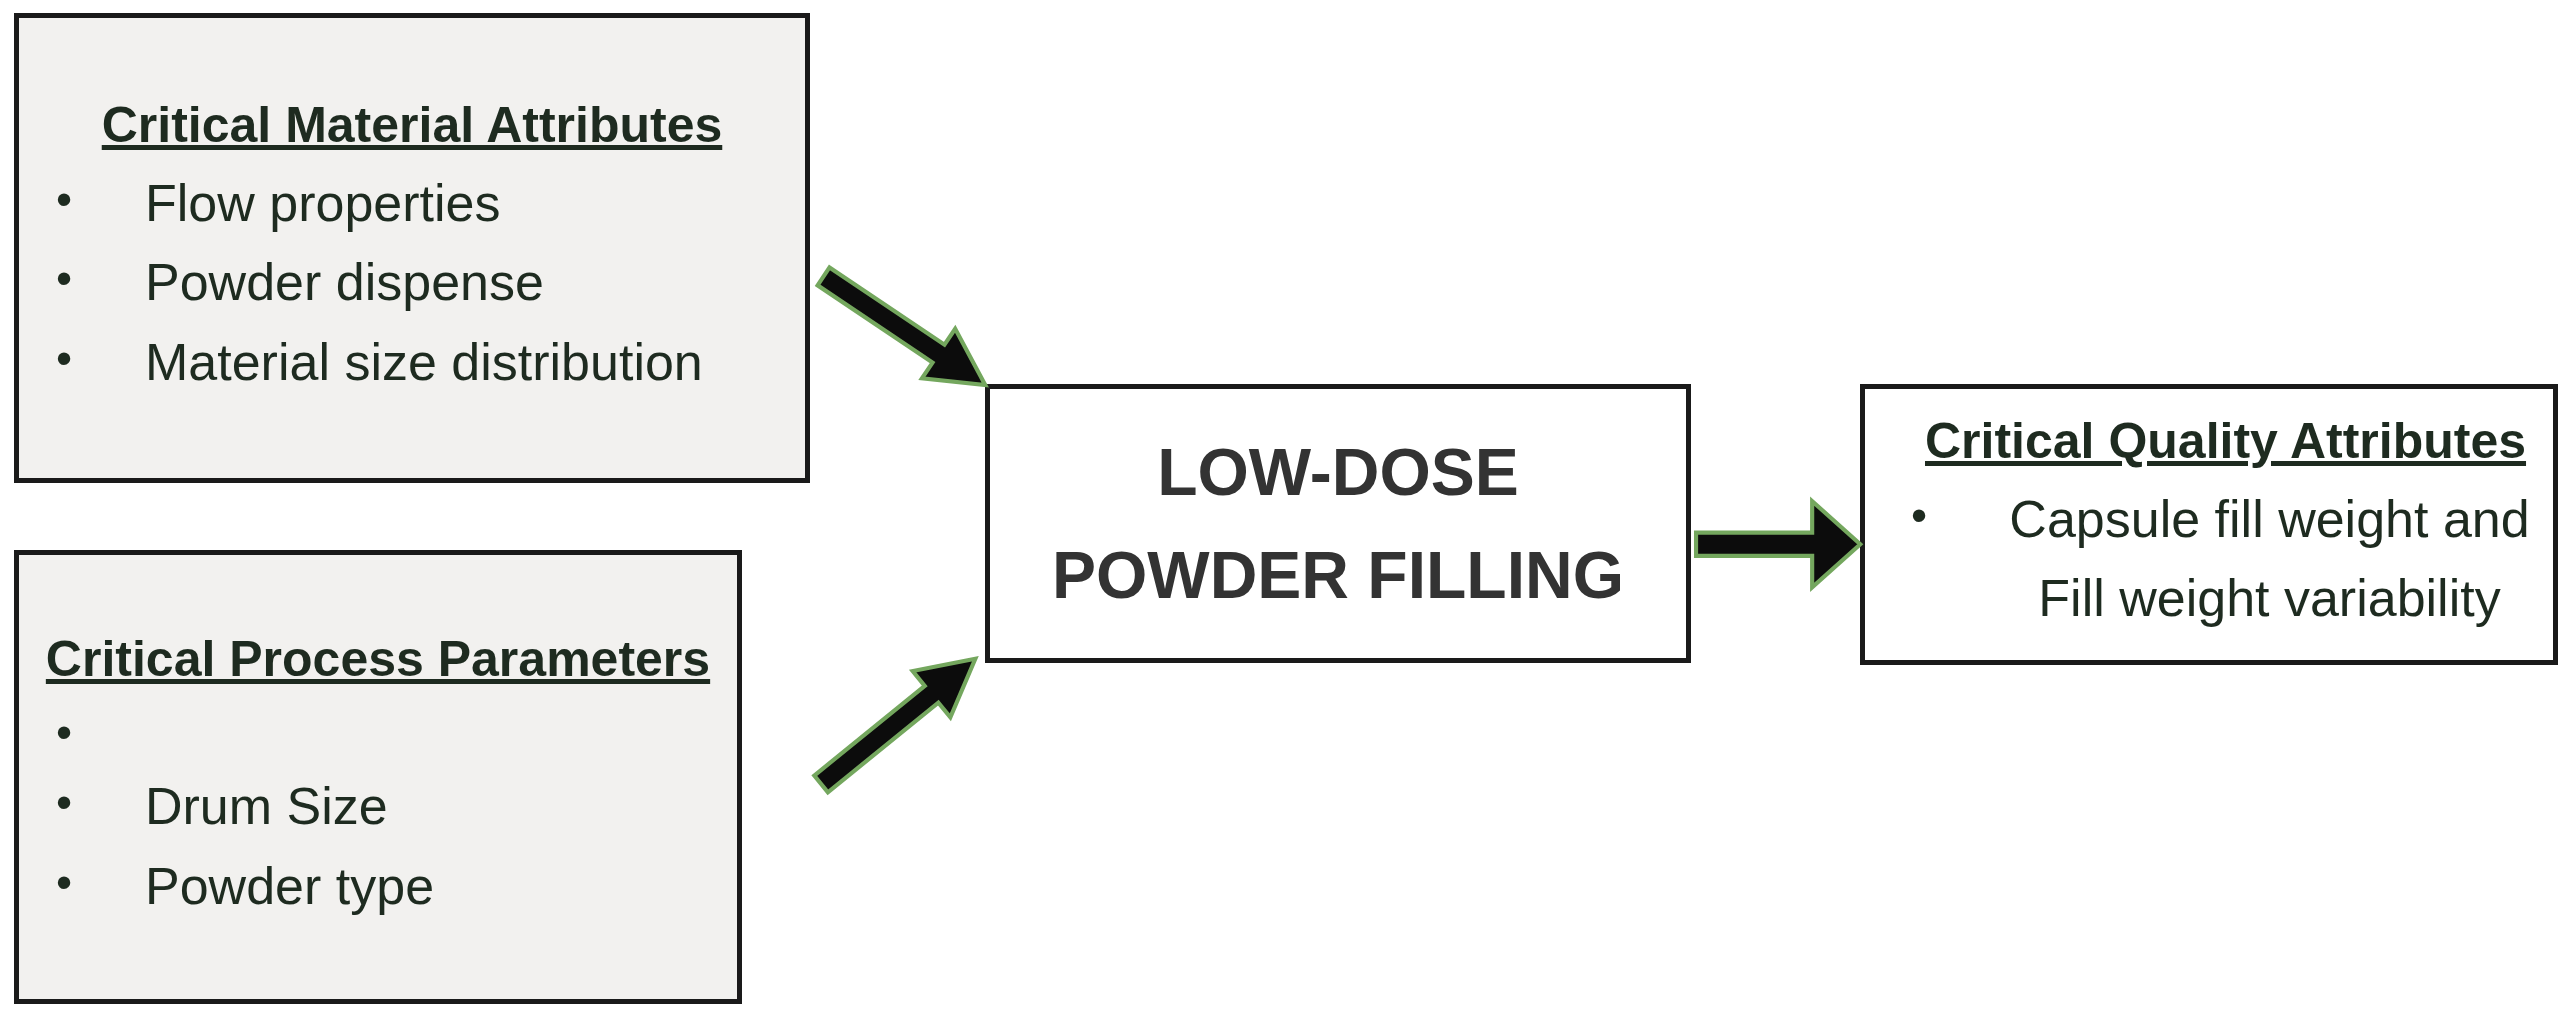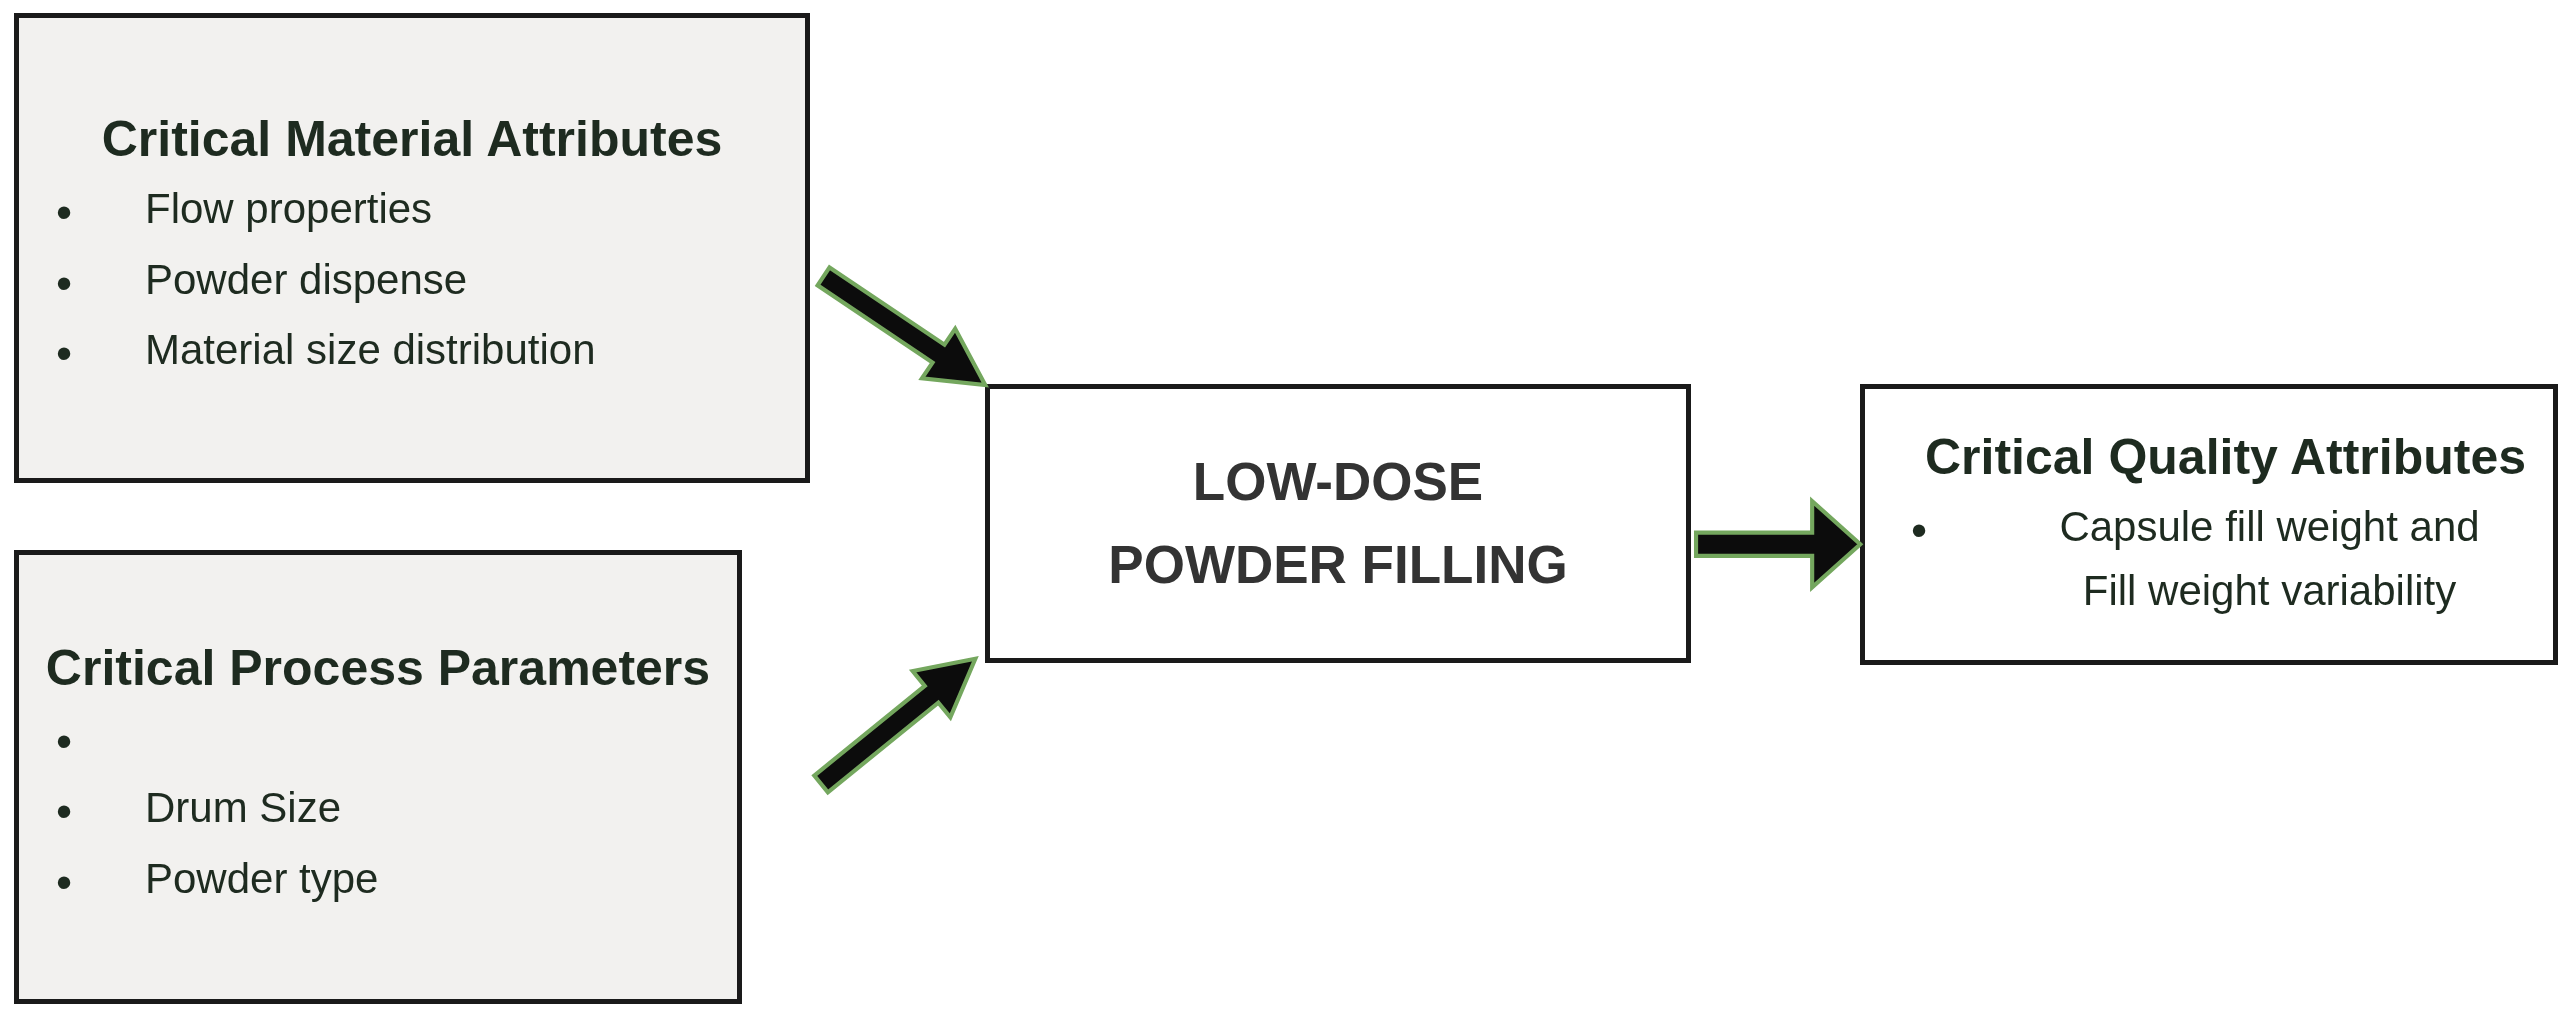--- a/index.html
+++ b/index.html
@@ -25,46 +25,47 @@
   }
   .box.gray  { background: var(--left-box-fill, #f2f1ef); }
   .box.white { background: var(--white-box-fill, #ffffff); }
 
   .title {
     font-weight: bold;
     font-size: 50px;
     line-height: 1.25;
     color: var(--text, #1e2b20);
     margin: 0 0 6.6px 0;
+    text-decoration: underline;
   }
   .title.centered { text-align: center; }
 
   .bullet-row {
     display: flex;
     align-items: flex-start;
     padding-left: 37px;
   }
   .bullet-marker {
     flex: none;
     width: 89px;
     font-size: 46px;
     line-height: 1.53;
     color: var(--text, #1e2b20);
   }
   .bullet-text {
-    font-size: 42px;
+    font-size: 52px;
     line-height: 1.53;
     color: var(--text, #1e2b20);
     white-space: pre-line;
   }
 
   
   .op-label {
     font-weight: bold;
-    font-size: 53px;
+    font-size: 66px;
     line-height: 1.56;
     text-align: center;
     color: var(--center-text, #333333);
     white-space: pre-line;
   }
 
   
   .q-title { padding-left: 60px; }
   .q-bullet-row { padding-left: 46px; }
   .q-bullet-row .bullet-marker { width: 75px; }

